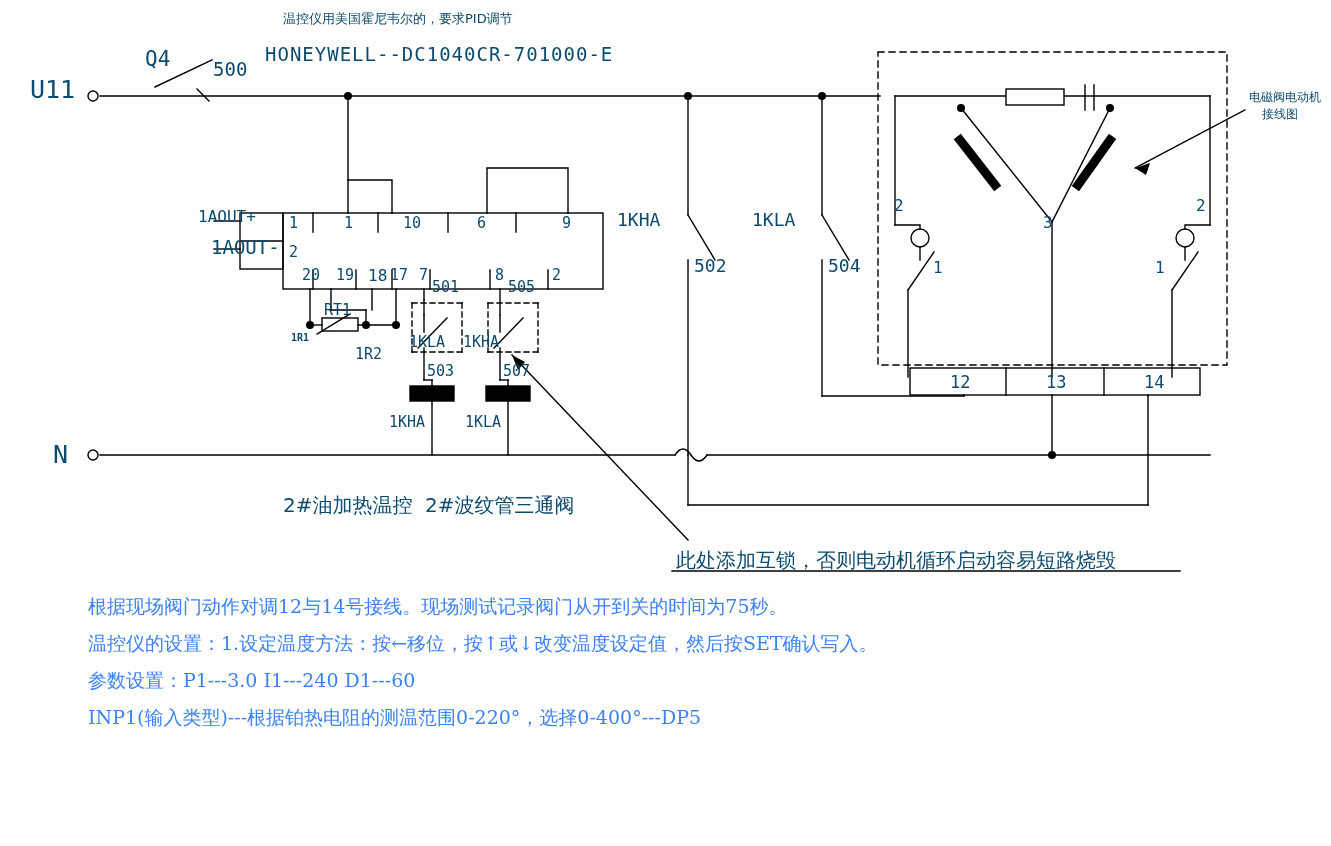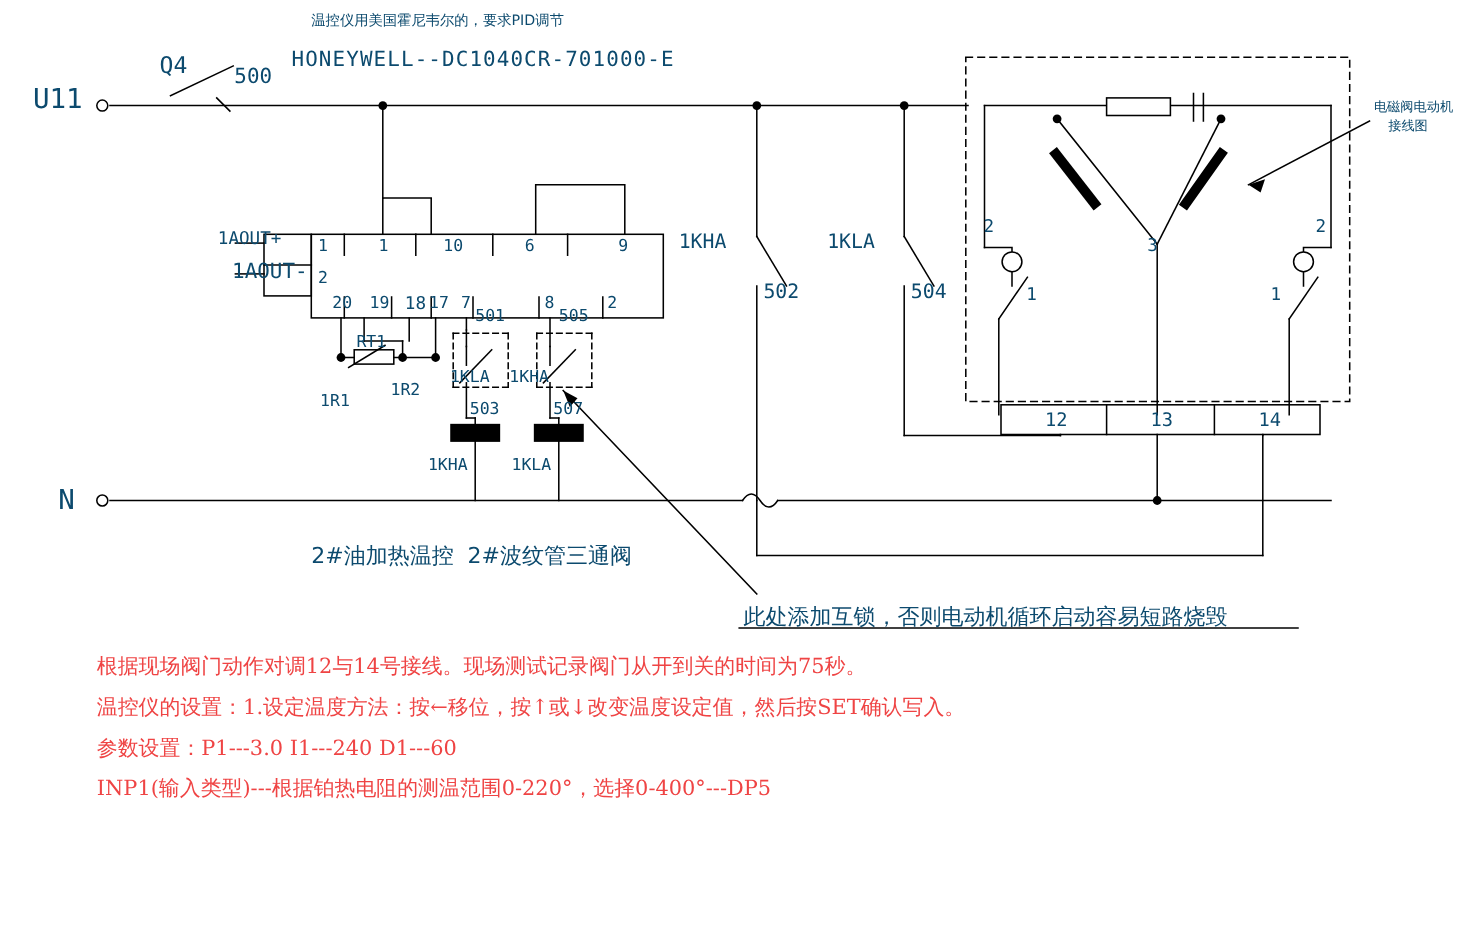--- a/index.html
+++ b/index.html
@@ -1,21 +1,21 @@
 <!DOCTYPE html>
 <html><head>
 <meta charset="utf-8">
 <style>
   html,body{margin:0;padding:0;background:#ffffff;}
   body{width:1331px;height:846px;position:relative;font-family:"DejaVu Sans","Liberation Sans",sans-serif;overflow:hidden;}
   #canvas{position:absolute;left:0;top:0;width:1331px;height:846px;}
   .lbl{position:absolute;white-space:nowrap;color:#0c4a6e;font-family:"DejaVu Sans Mono","Liberation Mono",monospace;}
   .cn{font-family:"DejaVu Sans","Liberation Sans",sans-serif;}
   .notes{position:absolute;left:88px;top:588px;width:1180px;}
-  .notes div{color:#ef4444;font-family:"DejaVu Serif","Liberation Serif",serif;font-size:19px;line-height:37px;white-space:nowrap;}
+  .notes div{color:#3b82f6;font-family:"DejaVu Serif","Liberation Serif",serif;font-size:19px;line-height:37px;white-space:nowrap;}
   svg{display:block;}
 </style>
 </head>
 <body>
 
 <svg id="canvas" viewBox="0 0 1331 846">
   <g stroke="#000" stroke-width="1.4" fill="none" stroke-linecap="square">
 
     <line x1="100" y1="96" x2="880" y2="96"></line>
 
@@ -182,21 +182,21 @@
 
 <div class="lbl" style="left:302px;top:266px;font-size:15px;">20</div>
 <div class="lbl" style="left:336px;top:266px;font-size:15px;">19</div>
 <div class="lbl" style="left:368px;top:266px;font-size:16px;">18</div>
 <div class="lbl" style="left:390px;top:266px;font-size:15px;">17</div>
 <div class="lbl" style="left:419px;top:266px;font-size:15px;">7</div>
 <div class="lbl" style="left:495px;top:266px;font-size:15px;">8</div>
 <div class="lbl" style="left:552px;top:266px;font-size:15px;">2</div>
 
 <div class="lbl" style="left:324px;top:301px;font-size:15px;">RT1</div>
-<div class="lbl" style="left:291px;top:355px;font-size:15px;">1R1</div>
+<div class="lbl" style="left:291px;top:332px;font-size:10px;font-weight:bold;">1R1</div>
 <div class="lbl" style="left:355px;top:345px;font-size:15px;">1R2</div>
 
 <div class="lbl" style="left:432px;top:278px;font-size:15px;">501</div>
 <div class="lbl" style="left:508px;top:278px;font-size:15px;">505</div>
 <div class="lbl" style="left:409px;top:333px;font-size:15px;">1KLA</div>
 <div class="lbl" style="left:463px;top:333px;font-size:15px;">1KHA</div>
 <div class="lbl" style="left:427px;top:362px;font-size:15px;">503</div>
 <div class="lbl" style="left:503px;top:362px;font-size:15px;">507</div>
 <div class="lbl" style="left:389px;top:413px;font-size:15px;">1KHA</div>
 <div class="lbl" style="left:465px;top:413px;font-size:15px;">1KLA</div>

